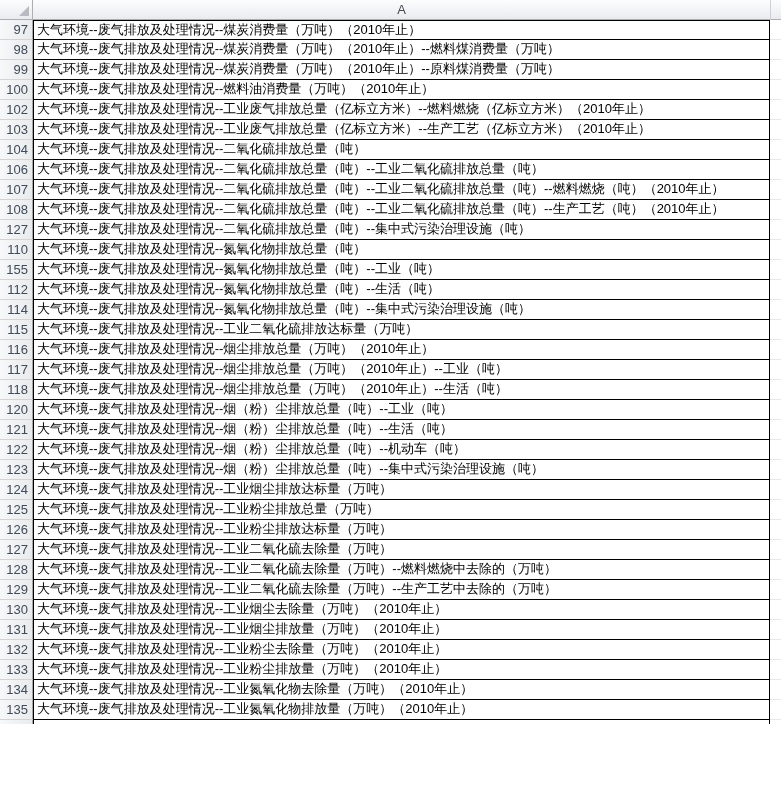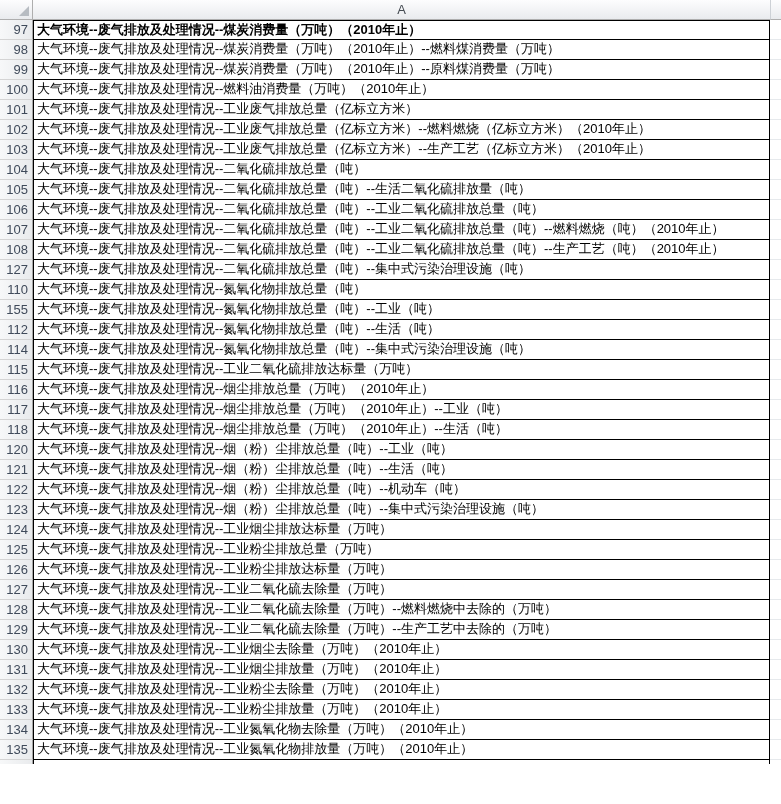--- a/index.html
+++ b/index.html
@@ -41,21 +41,21 @@
     user-select:none;
   }
   .cell{
     width:737px;box-sizing:border-box;
     border-left:1px solid #000;border-right:1px solid #000;
     border-bottom:1px solid #000;
     font-size:13px;color:#000;line-height:18px;
     padding-left:3px;white-space:nowrap;overflow:hidden;
     background:#fff;
   }
-  .row:first-child .cell{border-top:1px solid #000;line-height:17px;font-weight:bold;}
+  .row:first-child .cell{border-top:1px solid #000;line-height:17px;}
   .sliver{
     flex:1;box-sizing:border-box;background:#fff;
     border-bottom:1px solid #e6e9ec;
   }
   
   .partial-row{display:flex;height:4px;}
   .partial-row .rowhead{height:4px;border-bottom:none;}
   .partial-row .cell{height:4px;border-bottom:none;}
   .partial-row .sliver{border-bottom:none;}
 </style>
@@ -87,42 +87,32 @@
     <div class="rowhead">99</div>
     <div class="cell">大气环境--废气排放及处理情况--煤炭消费量（万吨）（2010年止）--原料煤消费量（万吨）</div>
     <div class="sliver"></div>
   </div>
       <div class="row">
     <div class="rowhead">100</div>
     <div class="cell">大气环境--废气排放及处理情况--燃料油消费量（万吨）（2010年止）</div>
     <div class="sliver"></div>
   </div>
       <div class="row">
-    <div class="rowhead">101</div>
-    <div class="cell">大气环境--废气排放及处理情况--工业废气排放总量（亿标立方米）</div>
-    <div class="sliver"></div>
-  </div>
-      <div class="row">
     <div class="rowhead">102</div>
     <div class="cell">大气环境--废气排放及处理情况--工业废气排放总量（亿标立方米）--燃料燃烧（亿标立方米）（2010年止）</div>
     <div class="sliver"></div>
   </div>
       <div class="row">
     <div class="rowhead">103</div>
     <div class="cell">大气环境--废气排放及处理情况--工业废气排放总量（亿标立方米）--生产工艺（亿标立方米）（2010年止）</div>
     <div class="sliver"></div>
   </div>
       <div class="row">
     <div class="rowhead">104</div>
     <div class="cell">大气环境--废气排放及处理情况--二氧化硫排放总量（吨）</div>
-    <div class="sliver"></div>
-  </div>
-      <div class="row">
-    <div class="rowhead">105</div>
-    <div class="cell">大气环境--废气排放及处理情况--二氧化硫排放总量（吨）--生活二氧化硫排放量（吨）</div>
     <div class="sliver"></div>
   </div>
       <div class="row">
     <div class="rowhead">106</div>
     <div class="cell">大气环境--废气排放及处理情况--二氧化硫排放总量（吨）--工业二氧化硫排放总量（吨）</div>
     <div class="sliver"></div>
   </div>
       <div class="row">
     <div class="rowhead">107</div>
     <div class="cell">大气环境--废气排放及处理情况--二氧化硫排放总量（吨）--工业二氧化硫排放总量（吨）--燃料燃烧（吨）（2010年止）</div>

